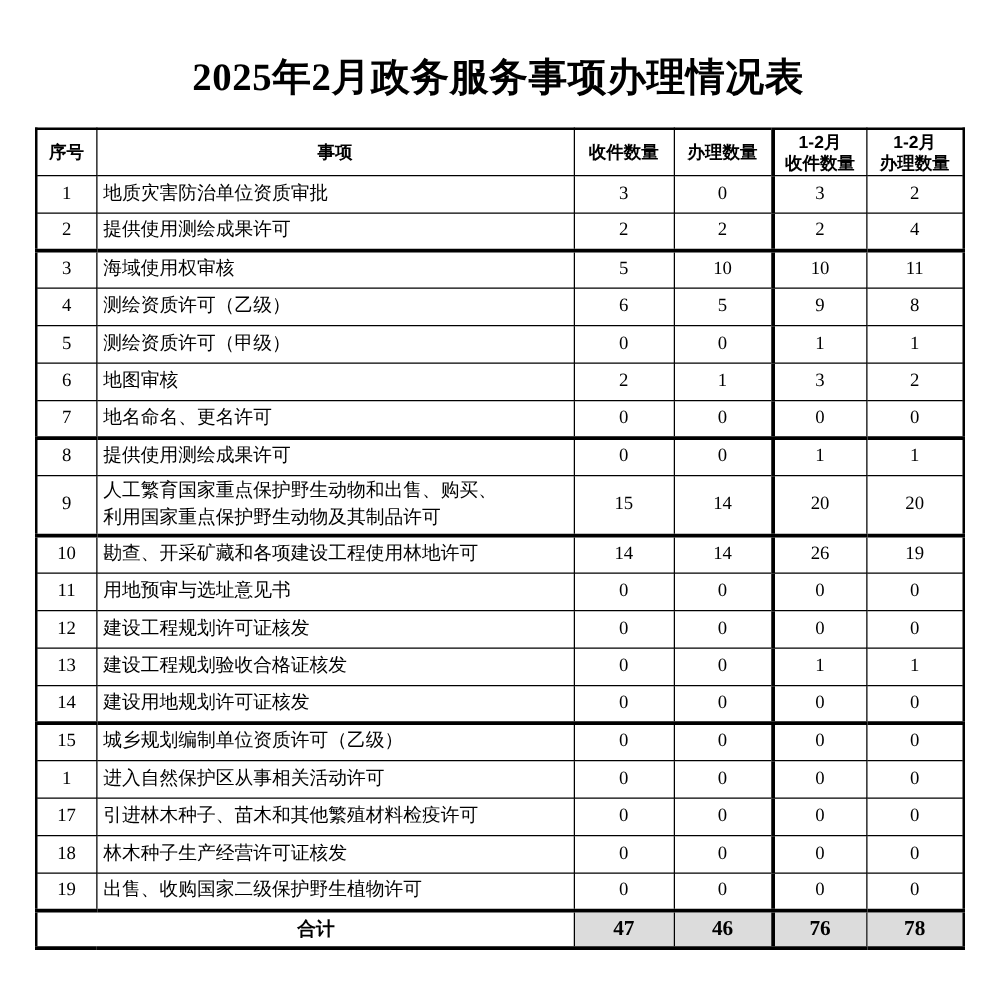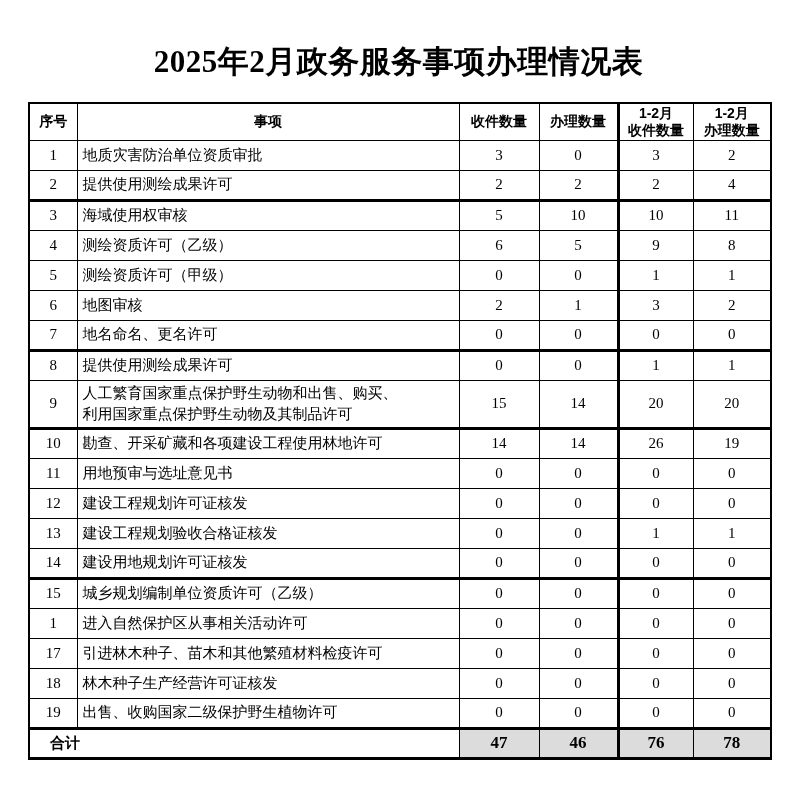--- a/index.html
+++ b/index.html
@@ -73,21 +73,21 @@
   
   .report tr.group-end td { border-bottom: 3px solid #000000; }
   
   .report tfoot td {
     border-top: 3px solid #000000;
     border-bottom: 3px solid #000000;
     font-weight: bold;
   }
   .report td.total-label {
     font-family: Liberation Mono, monospace;
-    text-align: left;
+    text-align: center;
     font-size: 15px;
     background: #ffffff;
     padding-left: 20px;
   }
   .report td.total-num {
     background: #dcdcdc;
     text-align: center;
     font-size: 17px;
   }
 </style>

